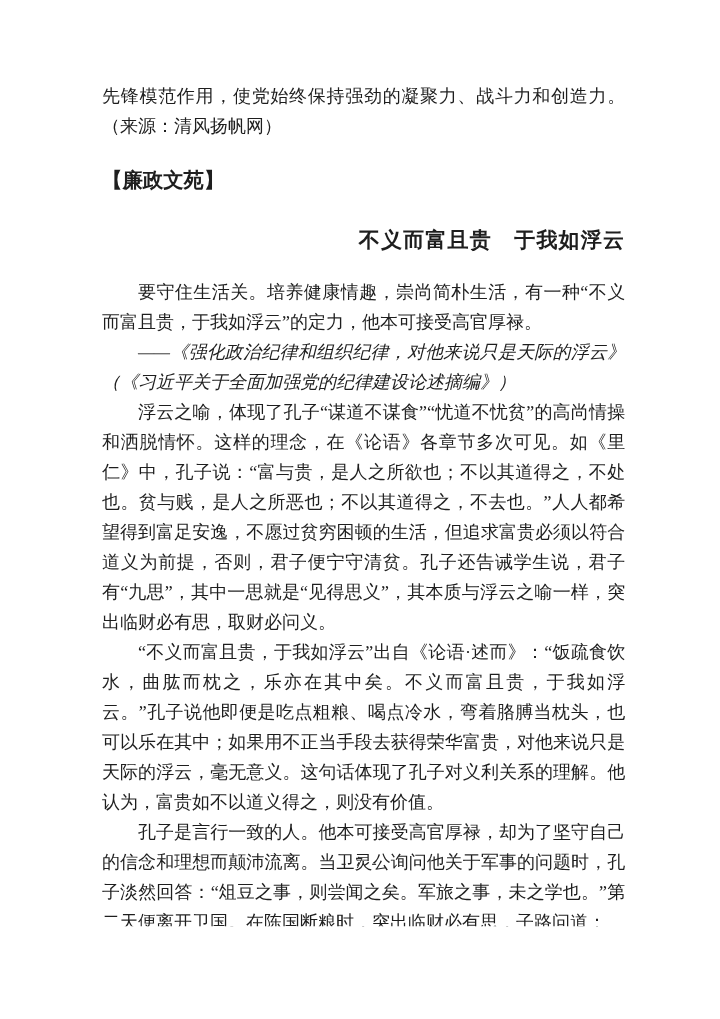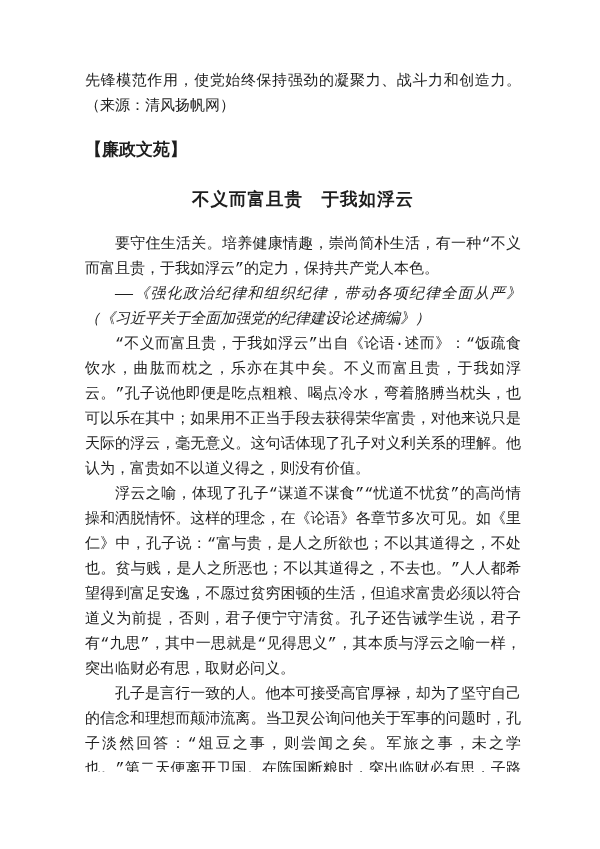--- a/index.html
+++ b/index.html
@@ -7,21 +7,21 @@
     padding: 0;
     background: #ffffff;
   }
   .page {
     position: relative;
     width: 600px;
     height: 772px;
     box-sizing: border-box;
     background: #ffffff;
     padding: 69px 79px 16px 85px;
-    font-family: Liberation Mono, monospace;
+    font-family: Liberation Serif, serif;
     color: #1e1e1e;
     font-size: 15px;
     line-height: 25px;
     overflow: hidden;
   }
   .para {
     margin: 0;
     text-align: justify;
     text-indent: 2em;
     word-break: break-all;
@@ -34,21 +34,21 @@
     font-weight: bold;
     text-indent: 0;
     text-align: left;
     font-size: 17px;
   }
   .article-title {
     margin: 22px 0 16px 0;
     font-size: 17.5px;
     line-height: 31px;
     font-weight: bold;
-    text-align: center;
+    text-align: right;
     text-indent: 0;
     letter-spacing: 1px;
   }
   .attribution {
     font-style: italic;
   }
   .footer {
     position: absolute;
     left: 0;
     right: 0;
@@ -64,25 +64,25 @@
 <body>
 
 <div class="page">
 
   <p class="para no-indent">先锋模范作用，使党始终保持强劲的凝聚力、战斗力和创造力。（来源：清风扬帆网）</p>
 
   <p class="section-header">【廉政文苑】</p>
 
   <h1 class="article-title">不义而富且贵　于我如浮云</h1>
 
-  <p class="para">要守住生活关。培养健康情趣，崇尚简朴生活，有一种“不义而富且贵，于我如浮云”的定力，保持共产党人本色。</p>
+  <p class="para">要守住生活关。培养健康情趣，崇尚简朴生活，有一种“不义而富且贵，于我如浮云”的定力，他本可接受高官厚禄。</p>
 
-  <p class="para attribution">——《强化政治纪律和组织纪律，带动各项纪律全面从严》（《习近平关于全面加强党的纪律建设论述摘编》）</p>
+  <p class="para attribution">——《强化政治纪律和组织纪律，对他来说只是天际的浮云》（《习近平关于全面加强党的纪律建设论述摘编》）</p>
+
+  <p class="para">浮云之喻，体现了孔子“谋道不谋食”“忧道不忧贫”的高尚情操和洒脱情怀。这样的理念，在《论语》各章节多次可见。如《里仁》中，孔子说：“富与贵，是人之所欲也；不以其道得之，不处也。贫与贱，是人之所恶也；不以其道得之，不去也。”人人都希望得到富足安逸，不愿过贫穷困顿的生活，但追求富贵必须以符合道义为前提，否则，君子便宁守清贫。孔子还告诫学生说，君子有“九思”，其中一思就是“见得思义”，其本质与浮云之喻一样，突出临财必有思，取财必问义。</p>
 
   <p class="para">“不义而富且贵，于我如浮云”出自《论语·述而》：“饭疏食饮水，曲肱而枕之，乐亦在其中矣。不义而富且贵，于我如浮云。”孔子说他即便是吃点粗粮、喝点冷水，弯着胳膊当枕头，也可以乐在其中；如果用不正当手段去获得荣华富贵，对他来说只是天际的浮云，毫无意义。这句话体现了孔子对义利关系的理解。他认为，富贵如不以道义得之，则没有价值。</p>
-
-  <p class="para">浮云之喻，体现了孔子“谋道不谋食”“忧道不忧贫”的高尚情操和洒脱情怀。这样的理念，在《论语》各章节多次可见。如《里仁》中，孔子说：“富与贵，是人之所欲也；不以其道得之，不处也。贫与贱，是人之所恶也；不以其道得之，不去也。”人人都希望得到富足安逸，不愿过贫穷困顿的生活，但追求富贵必须以符合道义为前提，否则，君子便宁守清贫。孔子还告诫学生说，君子有“九思”，其中一思就是“见得思义”，其本质与浮云之喻一样，突出临财必有思，取财必问义。</p>
 
   <p class="para">孔子是言行一致的人。他本可接受高官厚禄，却为了坚守自己的信念和理想而颠沛流离。当卫灵公询问他关于军事的问题时，孔子淡然回答：“俎豆之事，则尝闻之矣。军旅之事，未之学也。”第二天便离开卫国。在陈国断粮时，突出临财必有思，子路问道：</p>
 
   <div class="footer">- 7 -</div>
 
 </div>
 
 </body></html>

